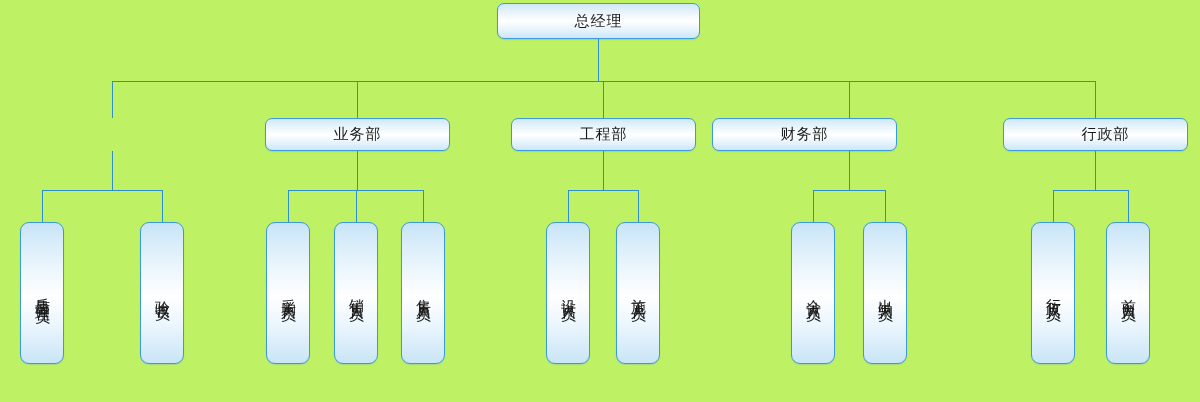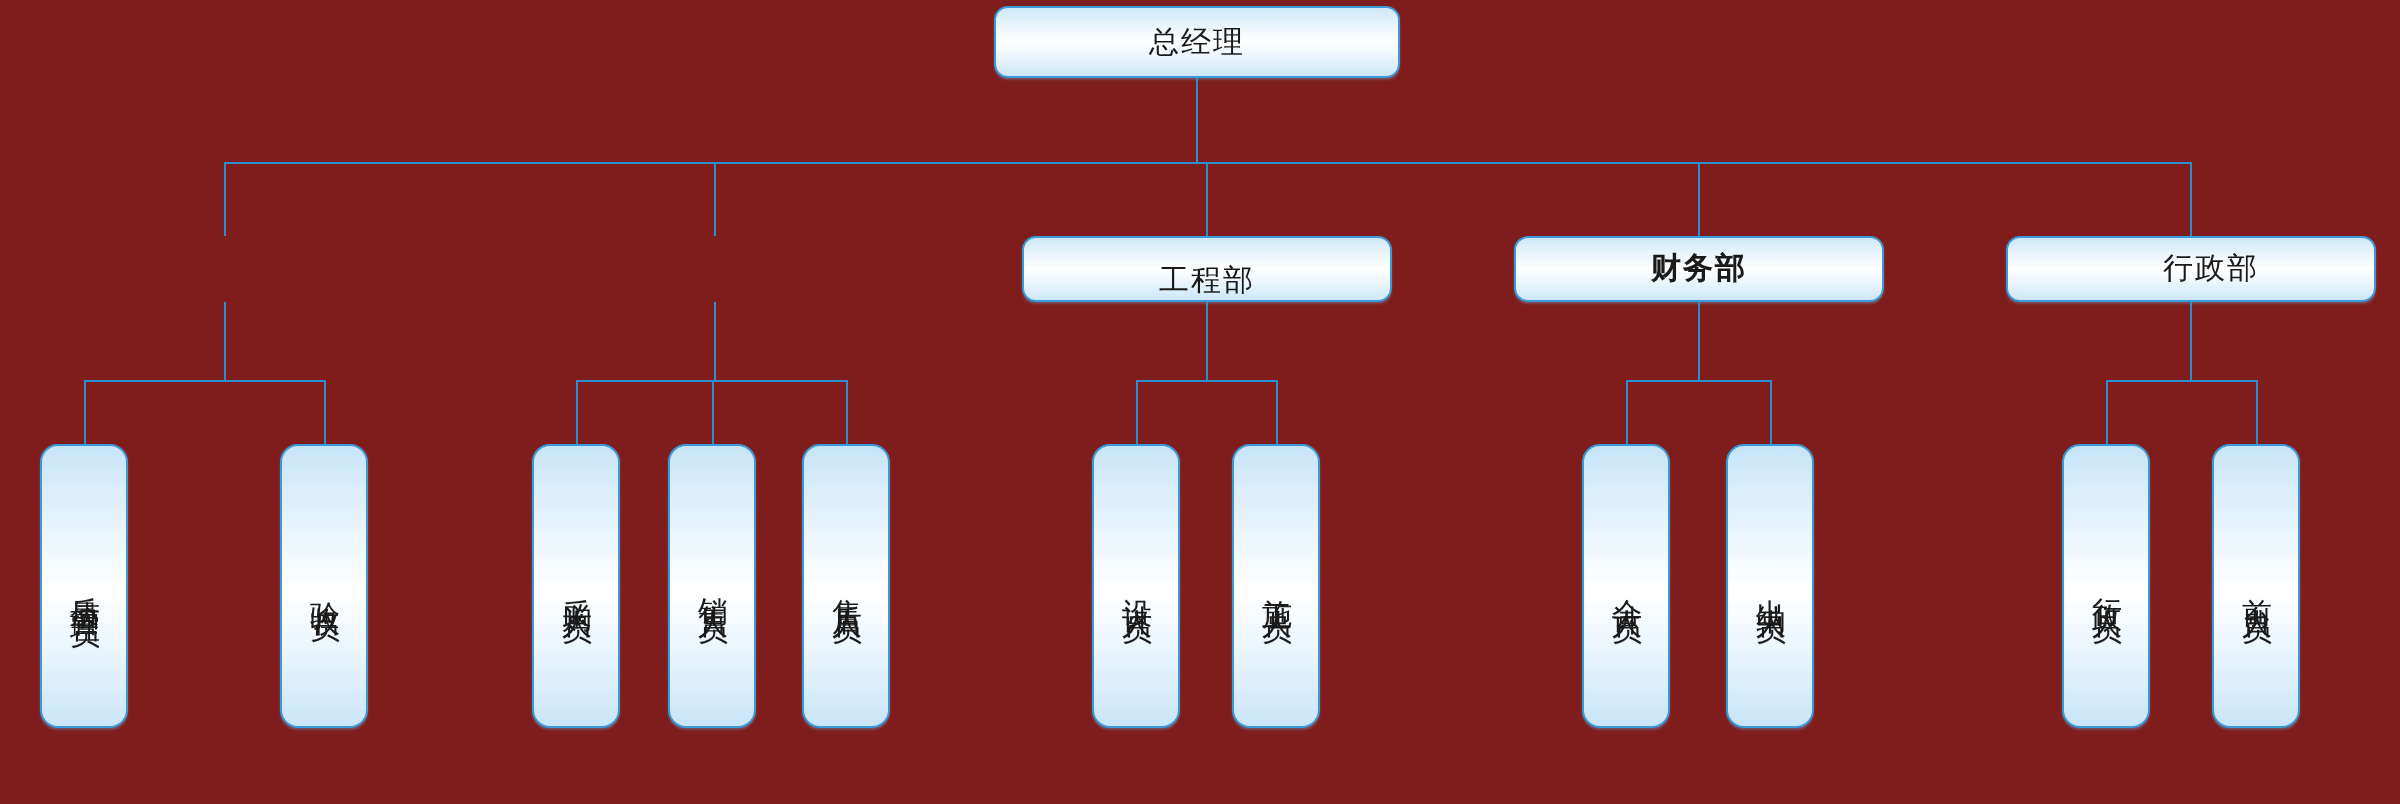--- a/index.html
+++ b/index.html
@@ -7,21 +7,21 @@
     padding: 0;
     background: #ffffff;
   }
   body {
     font-family: "DejaVu Sans", "Liberation Sans", sans-serif;
   }
   #org-chart {
     position: relative;
     width: 1200px;
     height: 402px;
-    background: #7f1d1d;
+    background: #bef264;
     overflow: hidden;
   }
 
   
   .conn {
     position: absolute;
     background: #2e8fd0;
   }
   .conn.v { width: 1px; }
   .conn.h { height: 1px; }
@@ -87,24 +87,27 @@
   <div class="conn v" style="left:598px; top:39px; height:43px;"></div>
 
   <div class="conn h" style="left:112px; top:81px; width:984px;"></div>
 
   <div class="conn v" style="left:112px; top:81px; height:37px;"></div>
   <div class="conn v" style="left:357px; top:81px; height:37px;"></div>
   <div class="conn v" style="left:603px; top:81px; height:37px;"></div>
   <div class="conn v" style="left:849px; top:81px; height:37px;"></div>
   <div class="conn v" style="left:1095px; top:81px; height:37px;"></div>
 
-  <div class="node dept" style="left:511px; top:118px; width:185px; height:33px;align-items:flex-end;">
+  <div class="node dept" style="left:265px; top:118px; width:185px; height:33px;">
+    <span class="label">业务部</span>
+  </div>
+  <div class="node dept" style="left:511px; top:118px; width:185px; height:33px;">
     <span class="label">工程部</span>
   </div>
-  <div class="node dept" style="left:757px; top:118px; width:185px; height:33px;font-weight:bold;">
+  <div class="node dept" style="left:712px; top:118px; width:185px; height:33px;">
     <span class="label">财务部</span>
   </div>
   <div class="node dept" style="left:1003px; top:118px; width:185px; height:33px;padding-left:20px;">
     <span class="label">行政部</span>
   </div>
 
   <div class="conn v" style="left:112px; top:151px; height:40px;"></div>
   <div class="conn h" style="left:42px; top:190px; width:121px;"></div>
   <div class="conn v" style="left:42px; top:190px; height:32px;"></div>
   <div class="conn v" style="left:162px; top:190px; height:32px;"></div>

